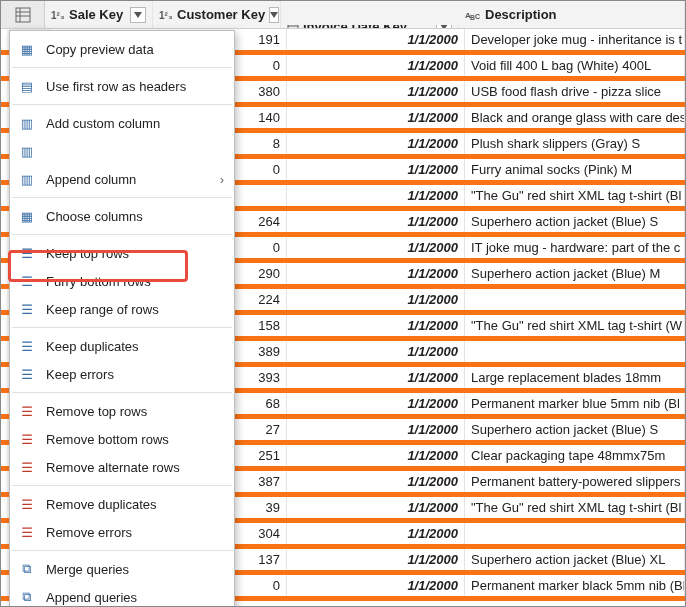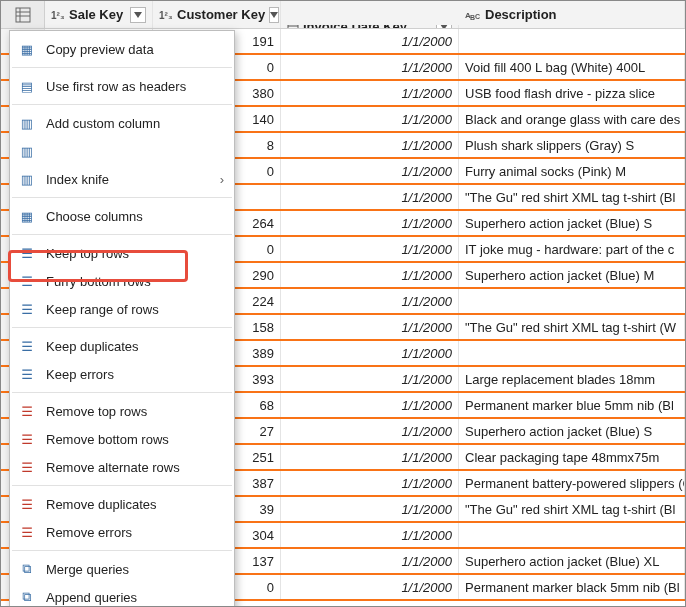--- a/index.html
+++ b/index.html
@@ -21,22 +21,23 @@
     width: 100%;
   }
   .header-row {
     display: flex;
     border-bottom: 1px solid #cfcfcf;
     background: #f3f3f3;
     height: 28px;
   }
   .data-row {
     display: flex;
-    border-bottom: 2px solid #f97316;
+    border-bottom: 5px solid #f97316;
     height: 26px;
+    padding-left: 6px;
   }
   .corner {
     width: 44px;
     border-right: 1px solid #cfcfcf;
     display: flex;
     align-items: center;
     justify-content: center;
     background: #eaeaea;
   }
   .rownum {
@@ -51,21 +52,21 @@
   .col {
     border-right: 1px solid #e4e4e4;
     display: flex;
     align-items: center;
     padding: 0 6px;
     overflow: hidden;
     white-space: nowrap;
   }
   .col-sale { width: 108px; justify-content: flex-end; }
   .col-cust { width: 128px; justify-content: flex-end; }
-  .col-date { width: 178px; justify-content: flex-end; font-style: italic; }
+  .col-date { width: 178px; justify-content: flex-end; font-style: italic; font-weight: bold; }
   .col-desc { flex: 1; justify-content: flex-start; font-style: normal; }
   .header-row .col { font-style: normal; font-weight: 600; color: #222; justify-content: flex-start; background:#f3f3f3;}
   .header-row .col-date { font-style: normal; margin-top: 24px; }
   .hdr {
     display: flex;
     align-items: center;
     gap: 4px;
     width: 100%;
   }
   .type-icon {
@@ -192,20 +193,21 @@
         <span>Description</span>
       </div>
     </div>
   </div>
   <div id="rows-container">
       <div class="data-row">
         <div class="rownum"></div>
         <div class="col col-sale"></div>
         <div class="col col-cust">191</div>
         <div class="col col-date">1/1/2000</div>
+        <div class="col col-desc">Developer joke mug - inheritance is t</div>
       </div>
       <div class="data-row">
         <div class="rownum"></div>
         <div class="col col-sale"></div>
         <div class="col col-cust">0</div>
         <div class="col col-date">1/1/2000</div>
         <div class="col col-desc">Void fill 400 L bag (White) 400L</div>
       </div>
       <div class="data-row">
         <div class="rownum"></div>
@@ -360,21 +362,21 @@
   <div class="sep"></div>
   <div class="mi">
       <span class="micon">▥</span>
       <span class="mtext">Add custom column</span>
     </div>
   <div class="mi">
       <span class="micon">▥</span>
     </div>
   <div class="mi">
       <span class="micon">▥</span>
-      <span class="mtext">Index knife</span>
+      <span class="mtext">Append column</span>
       <span class="sub">›</span>
     </div>
   <div class="sep"></div>
   <div class="mi">
       <span class="micon">▦</span>
       <span class="mtext">Choose columns</span>
     </div>
   <div class="sep"></div>
   <div class="mi">
       <span class="micon">☰</span>

